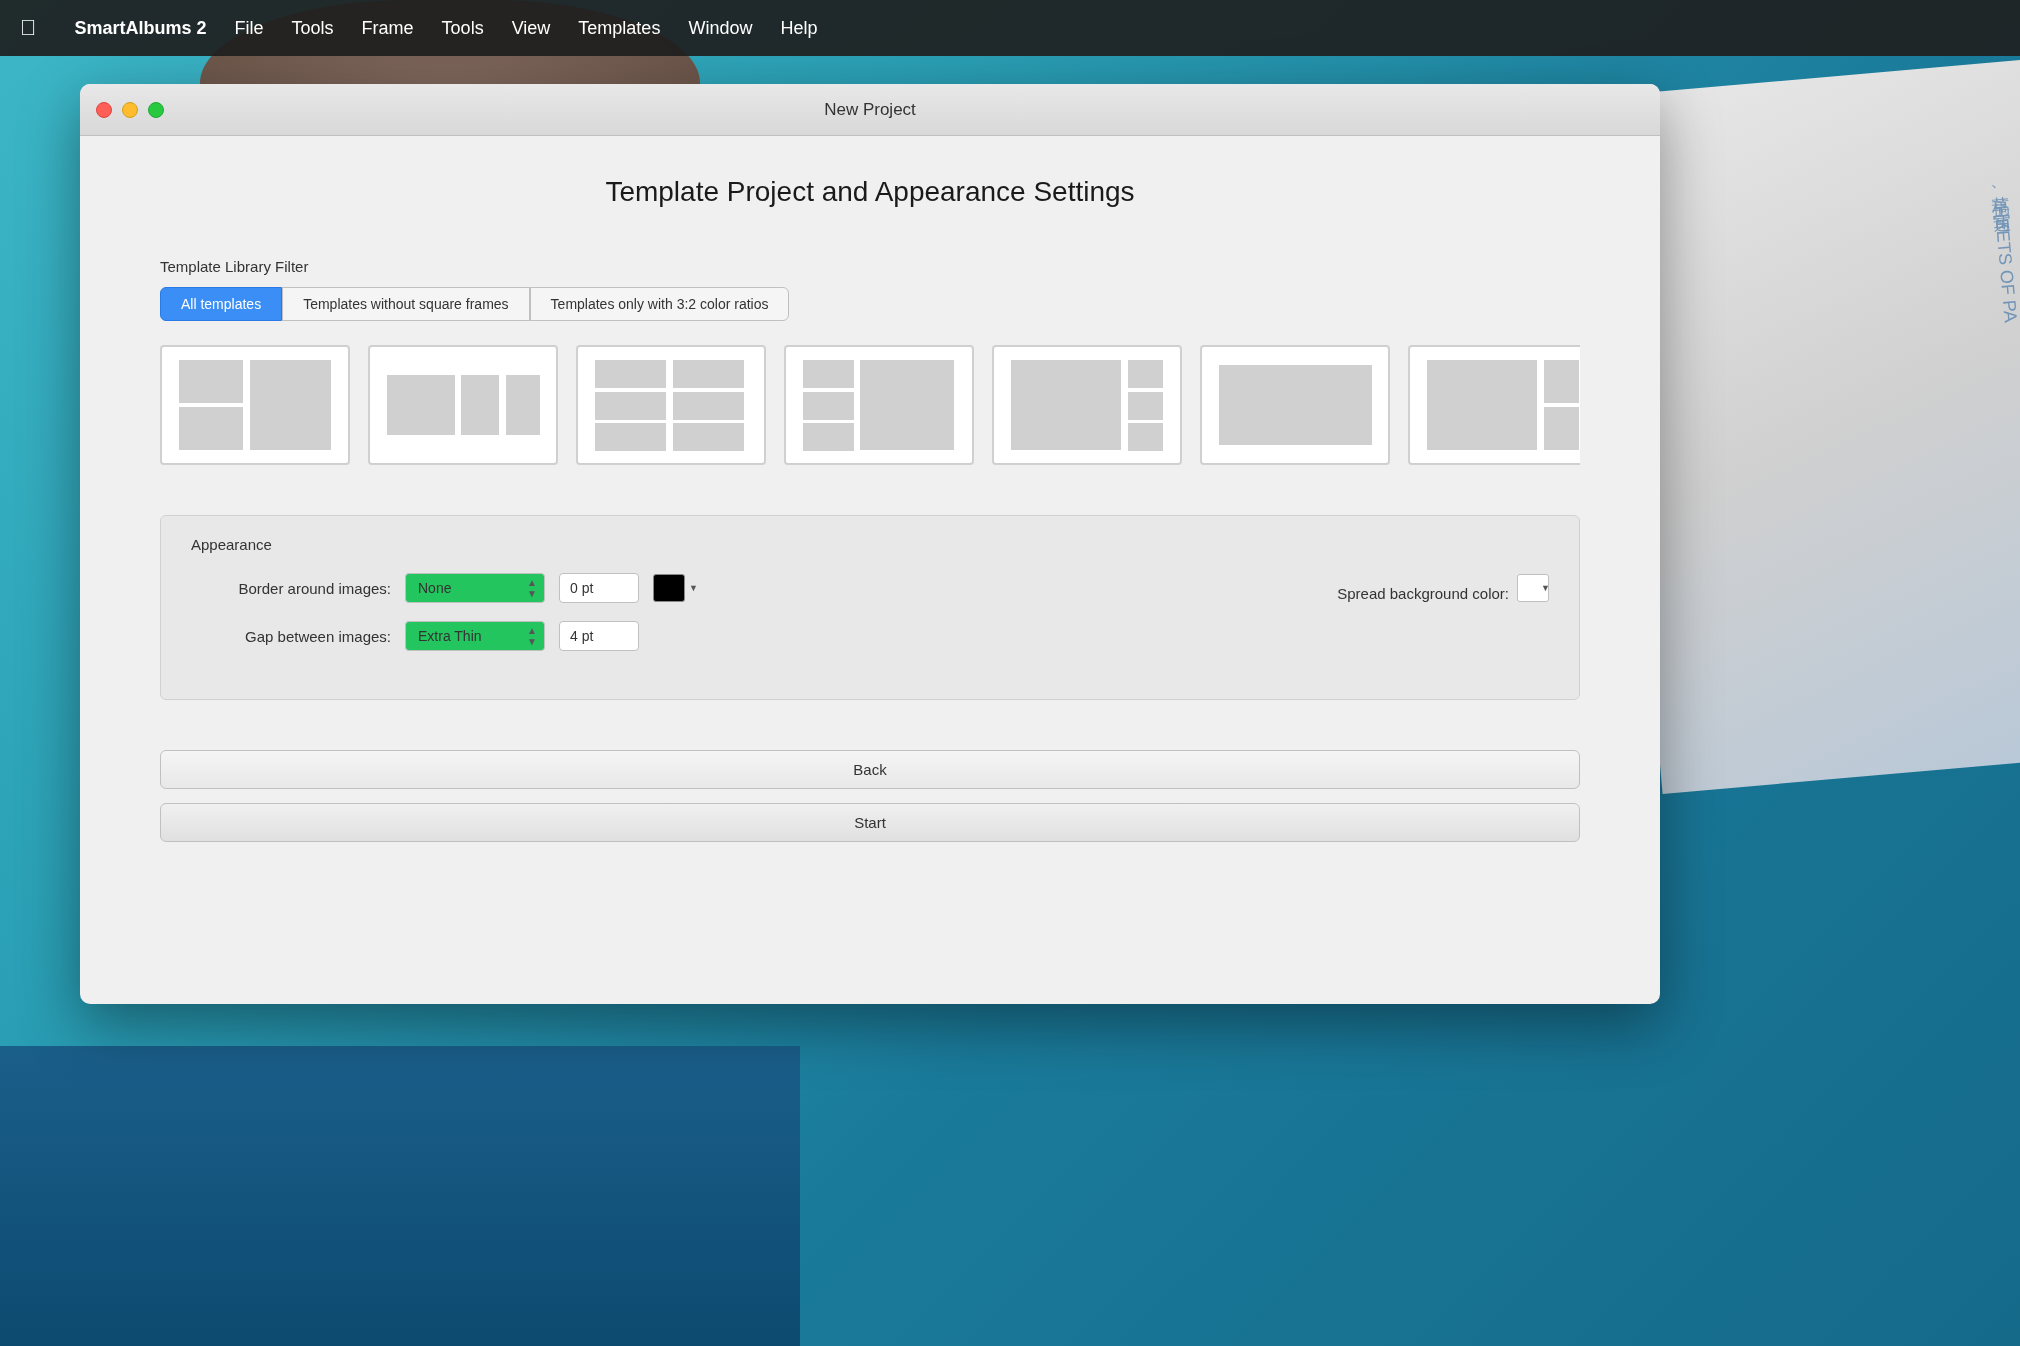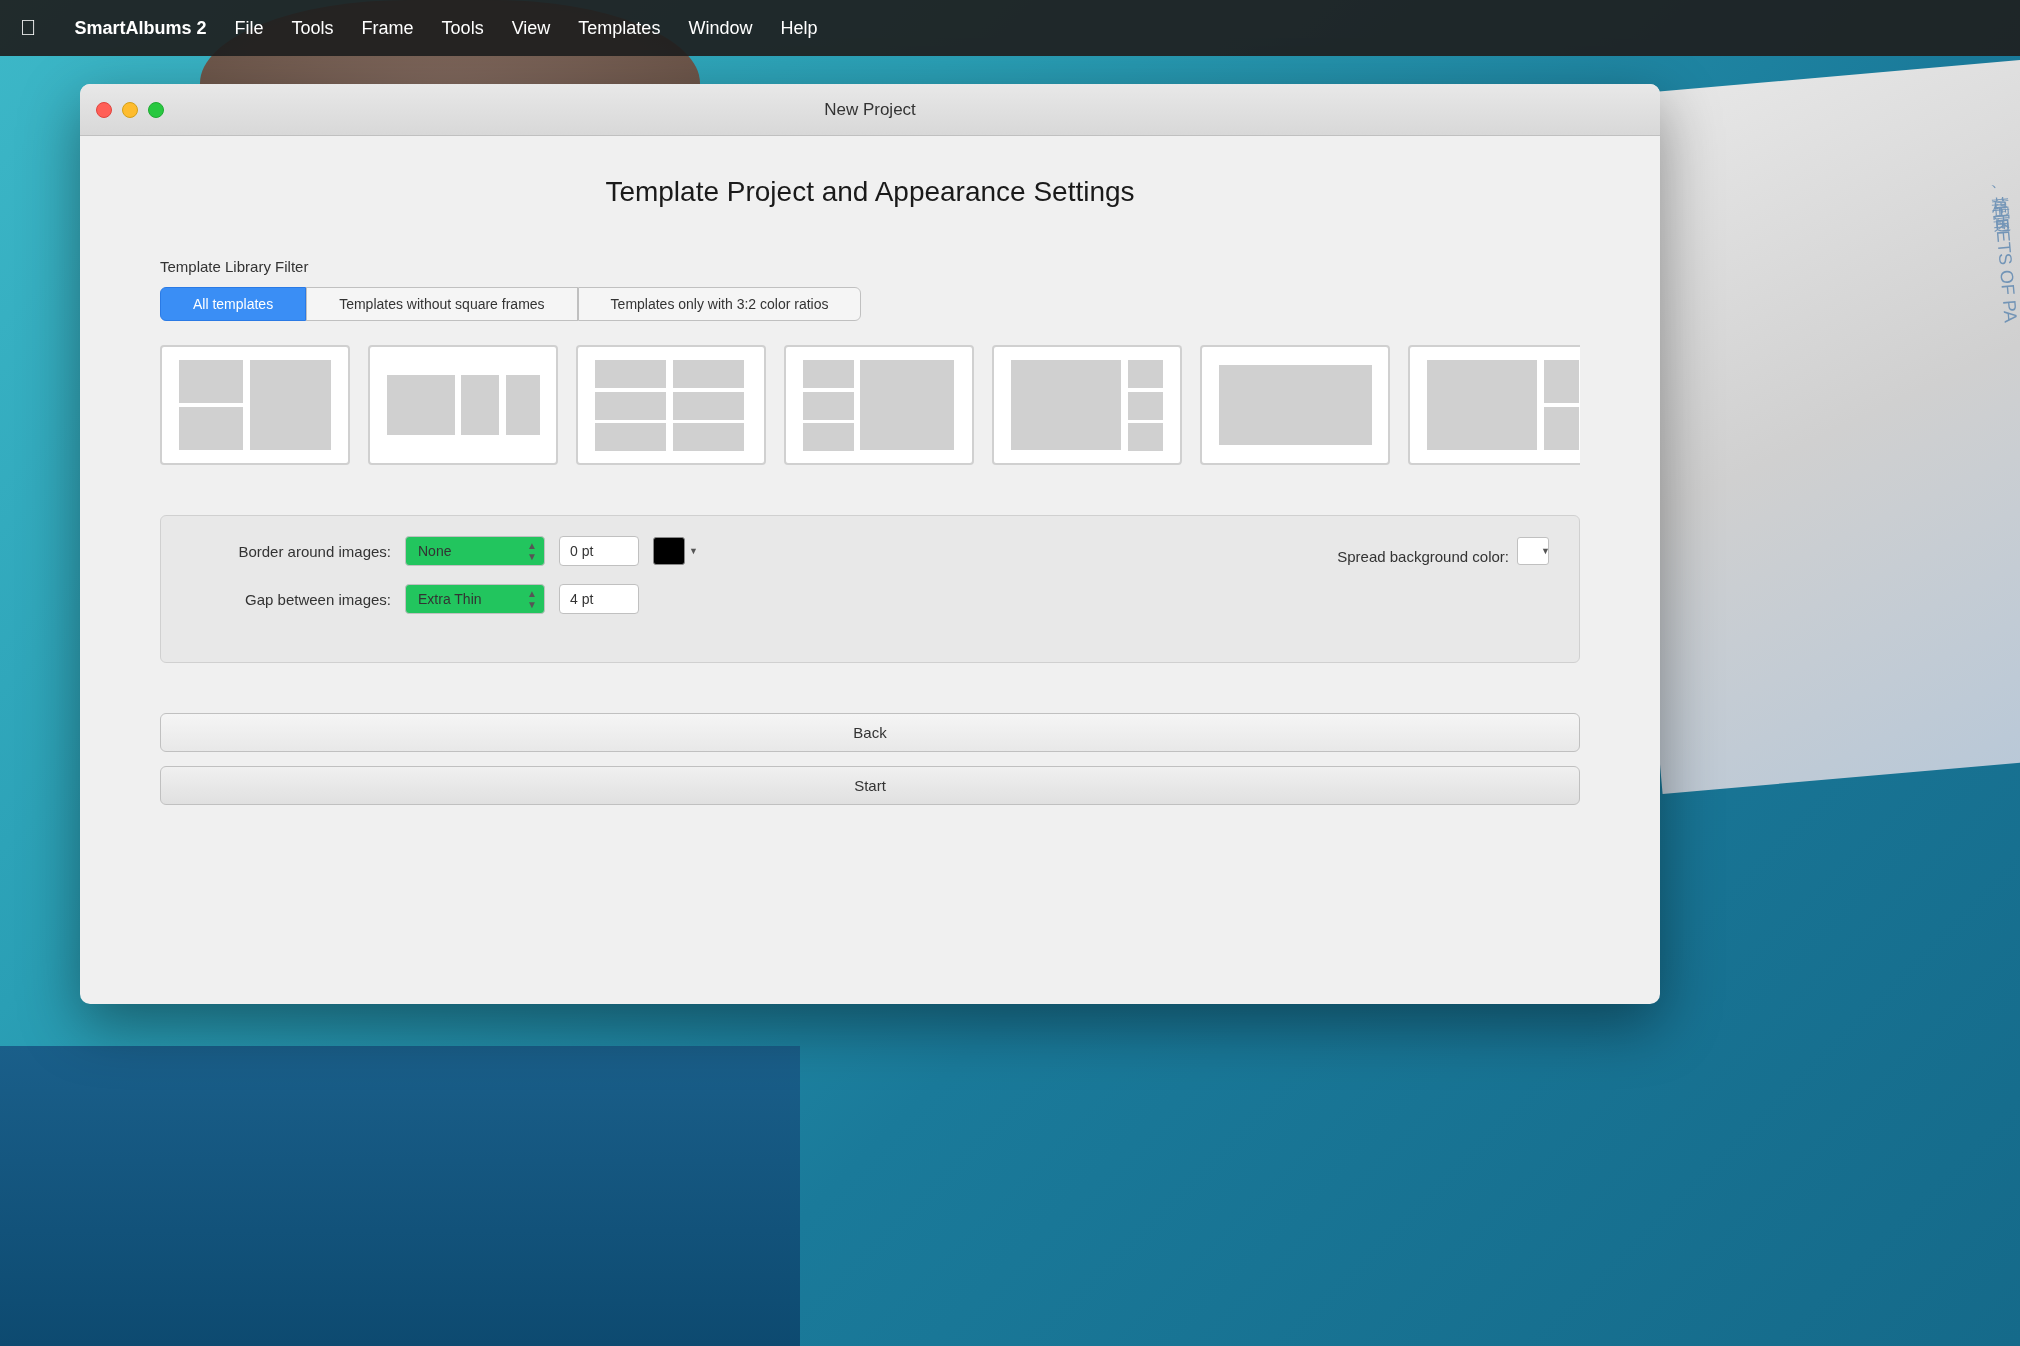--- a/index.html
+++ b/index.html
@@ -172,21 +172,21 @@
       font-weight: 400;
     }
 
     .filter-buttons {
       display: flex;
       gap: 0;
       margin-bottom: 24px;
     }
 
     .filter-btn {
-      padding: 8px 32px;
+      padding: 8px 20px;
       font-size: 14px;
       border: 1px solid #c0c0c0;
       background: #f5f5f5;
       cursor: pointer;
       color: #333;
     }
 
     .filter-btn:first-child {
       border-radius: 6px 0 0 6px;
     }
@@ -505,20 +505,21 @@
       <div class="template-thumb">
         <div class="tl-inner">
           <div class="t7-left"></div>
           <div class="t7-tr"></div>
           <div class="t7-br"></div>
         </div>
       </div>
     </div>
 
     <div class="appearance-section">
+      <div class="appearance-section-title">Appearance</div>
 
       <div class="appearance-row">
         <span class="appearance-label">Border around images:</span>
         <div class="select-wrapper">
           <select class="appearance-select">
             <option>None</option>
             <option>Thin</option>
             <option>Medium</option>
             <option>Thick</option>
           </select>

